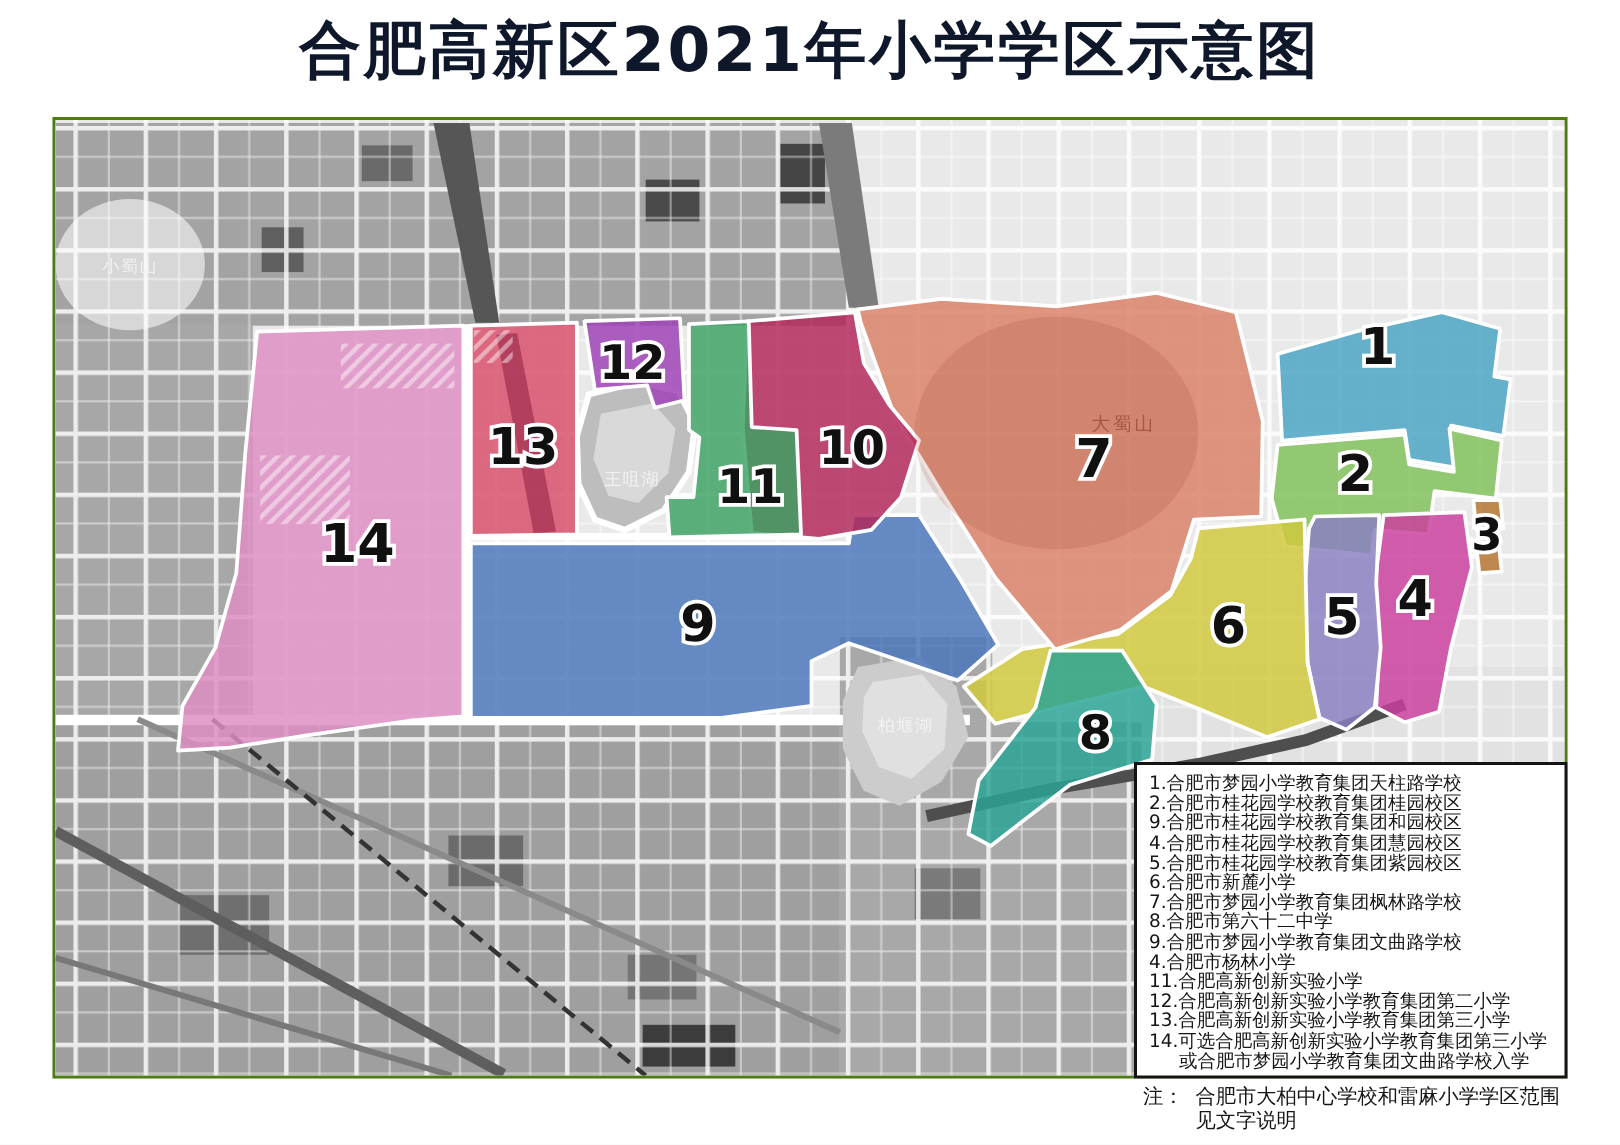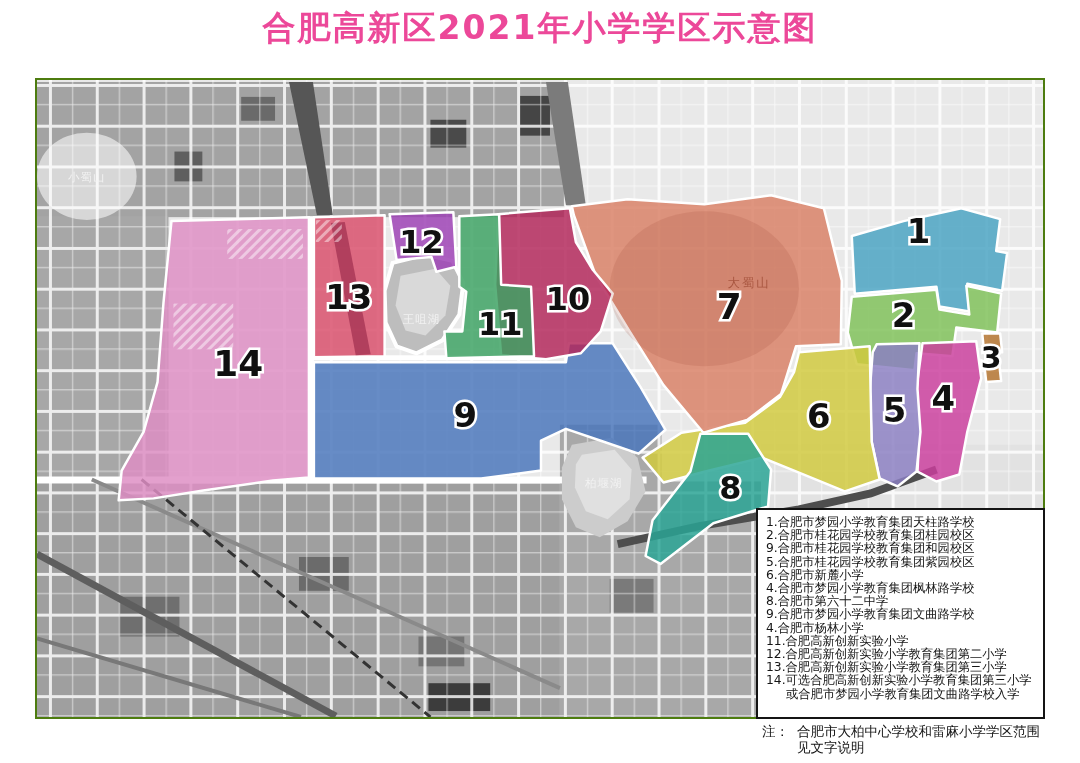--- a/index.html
+++ b/index.html
@@ -1,19 +1,19 @@
 <!DOCTYPE html>
 <html><head>
 <meta charset="utf-8">
 <style>
   html,body{margin:0;padding:0;background:#ffffff;}
   .page{position:relative;width:1080px;height:763px;background:#ffffff;overflow:hidden;
         font-family:"Liberation Sans","DejaVu Sans",sans-serif;}
   .title{position:absolute;top:6px;left:0;width:100%;text-align:center;
-         font-size:33px;font-weight:bold;color:#ec4899;letter-spacing:2px;
+         font-size:41px;font-weight:bold;color:#0f172a;letter-spacing:2px;
          font-family:"DejaVu Sans","Liberation Sans",sans-serif;}
   .map-frame{position:absolute;left:35px;top:78px;width:1010px;height:641px;
              border:2px solid #4d7c0f;box-sizing:border-box;background:#e9e9e9;}
   .map-frame svg{display:block;width:100%;height:100%;}
   .district{fill-opacity:.84;stroke:#ffffff;stroke-width:2.5;stroke-linejoin:round;}
   .rnum{font-weight:bold;fill:#101010;stroke:#ffffff;stroke-width:5px;paint-order:stroke;
         text-anchor:middle;dominant-baseline:central;
         font-family:"DejaVu Sans","Liberation Sans",sans-serif;}
   .maplabel{fill:#f2f2f2;font-size:11.5px;letter-spacing:1px;text-anchor:middle;
             font-family:"DejaVu Sans",sans-serif;}
@@ -146,23 +146,24 @@
           <text x="237" y="363" class="rnum" font-size="36">14</text>
         </g>
     </svg>
   </div>
 
   <div class="legend-box">
     <ul>
         <li>1.合肥市梦园小学教育集团天柱路学校</li>
         <li>2.合肥市桂花园学校教育集团桂园校区</li>
         <li>9.合肥市桂花园学校教育集团和园校区</li>
+        <li>4.合肥市桂花园学校教育集团慧园校区</li>
         <li>5.合肥市桂花园学校教育集团紫园校区</li>
         <li>6.合肥市新麓小学</li>
-        <li>4.合肥市梦园小学教育集团枫林路学校</li>
+        <li>7.合肥市梦园小学教育集团枫林路学校</li>
         <li>8.合肥市第六十二中学</li>
         <li>9.合肥市梦园小学教育集团文曲路学校</li>
         <li>4.合肥市杨林小学</li>
         <li>11.合肥高新创新实验小学</li>
         <li>12.合肥高新创新实验小学教育集团第二小学</li>
         <li>13.合肥高新创新实验小学教育集团第三小学</li>
         <li>14.可选合肥高新创新实验小学教育集团第三小学</li>
         <li class="cont">或合肥市梦园小学教育集团文曲路学校入学</li>
       </ul>
   </div>

